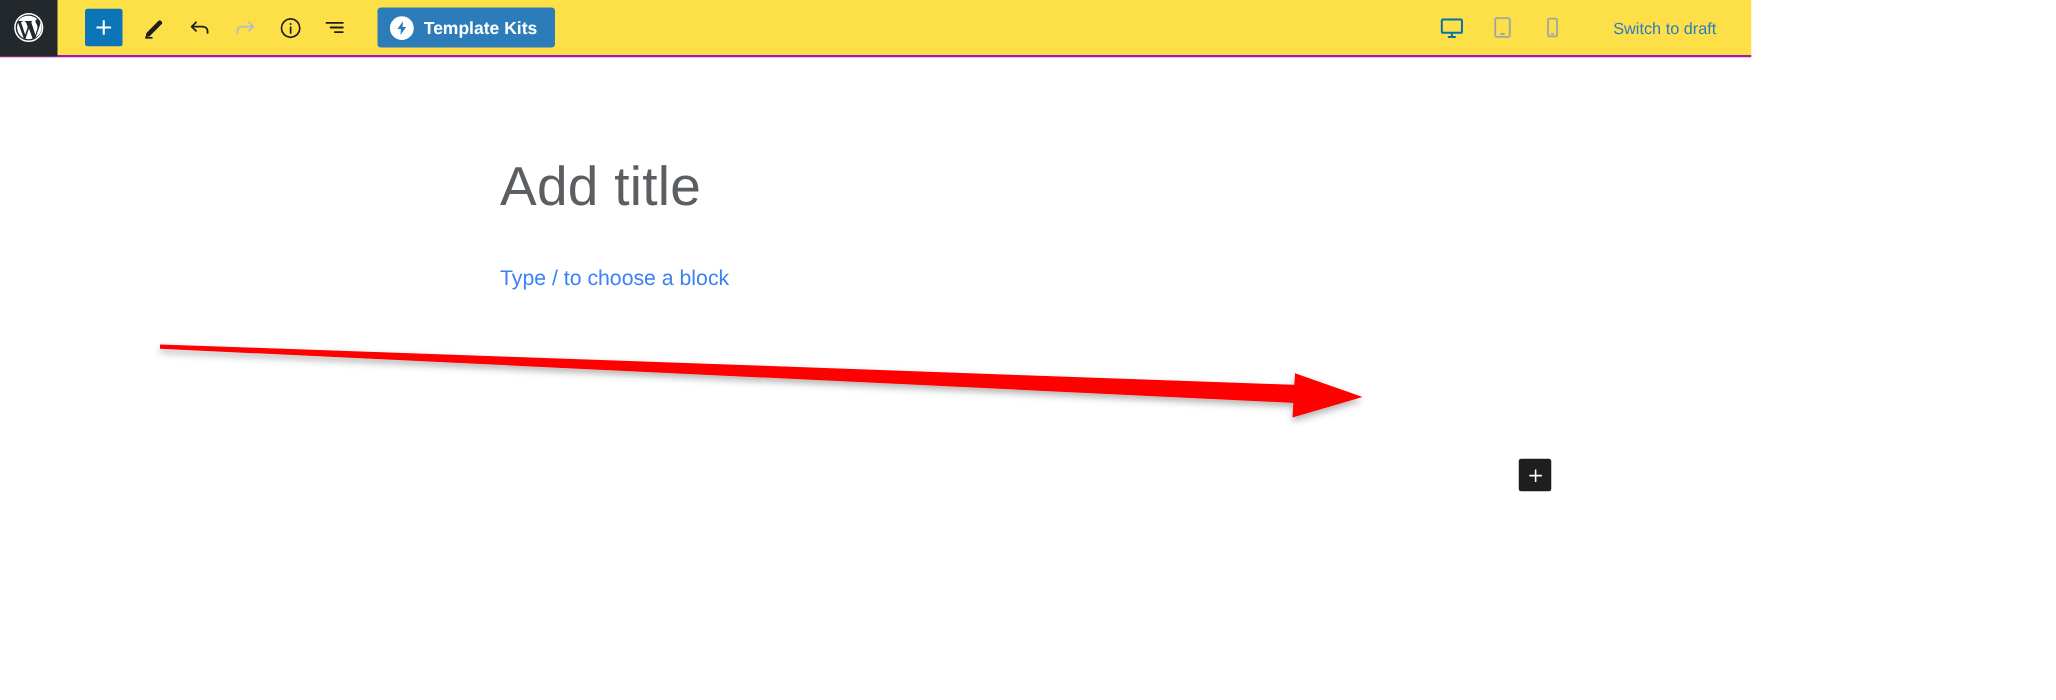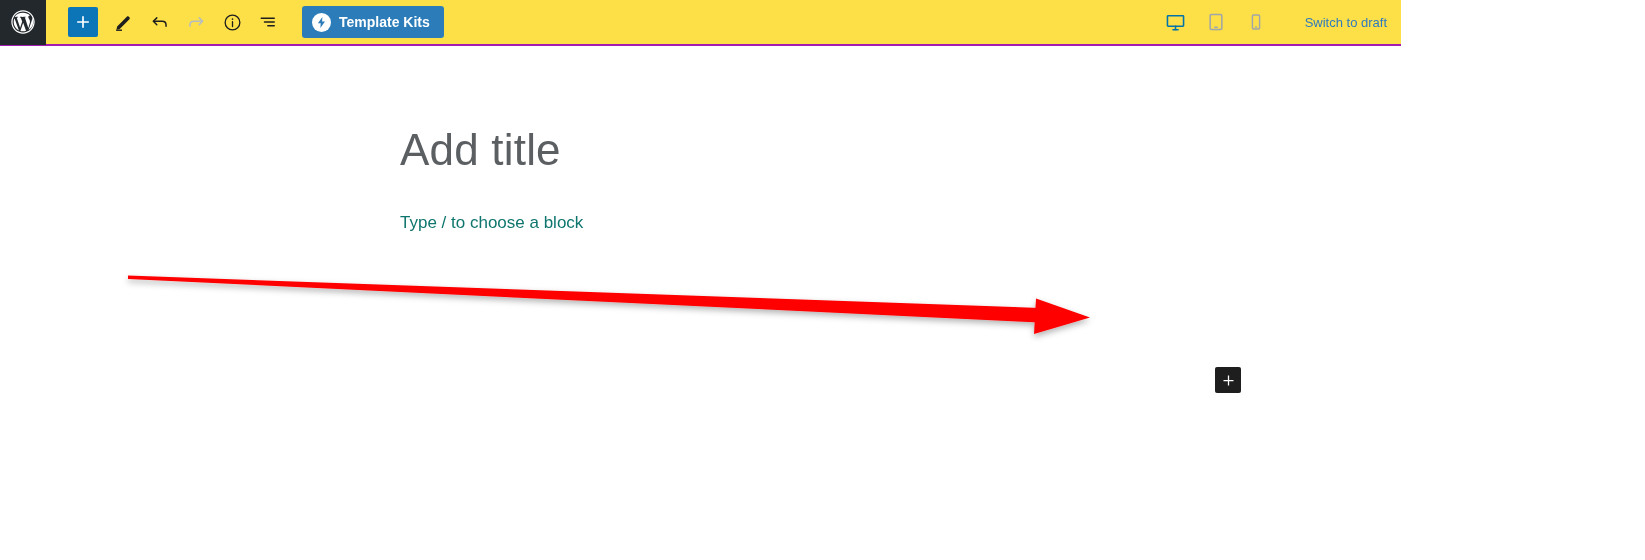--- a/index.html
+++ b/index.html
@@ -112,21 +112,21 @@
     flex: none;
   }
   .tk-icon svg { display: block; }
 
   .header-spacer { flex: 1 1 auto; }
 
   .header-right-tools {
     display: flex;
     align-items: center;
     height: 46px;
-    padding-right: 8px;
+    padding-right: 22px;
     gap: 6px;
   }
 
   .device-btn {
     width: 34px;
     height: 34px;
     display: flex;
     align-items: center;
     justify-content: center;
     background: transparent;
@@ -178,21 +178,21 @@
     outline: none;
   }
 
   .default-block-prompt {
     position: absolute;
     left: 400px;
     top: 164px;
     width: 800px;
     font-size: 17px;
     line-height: 26px;
-    color: #0f766e;
+    color: #3b82f6;
     cursor: text;
     font-family: "Liberation Sans", sans-serif;
   }
 
   .block-inserter-floating {
     position: absolute;
     left: 1215px;
     top: 321px;
     width: 26px;
     height: 26px;

